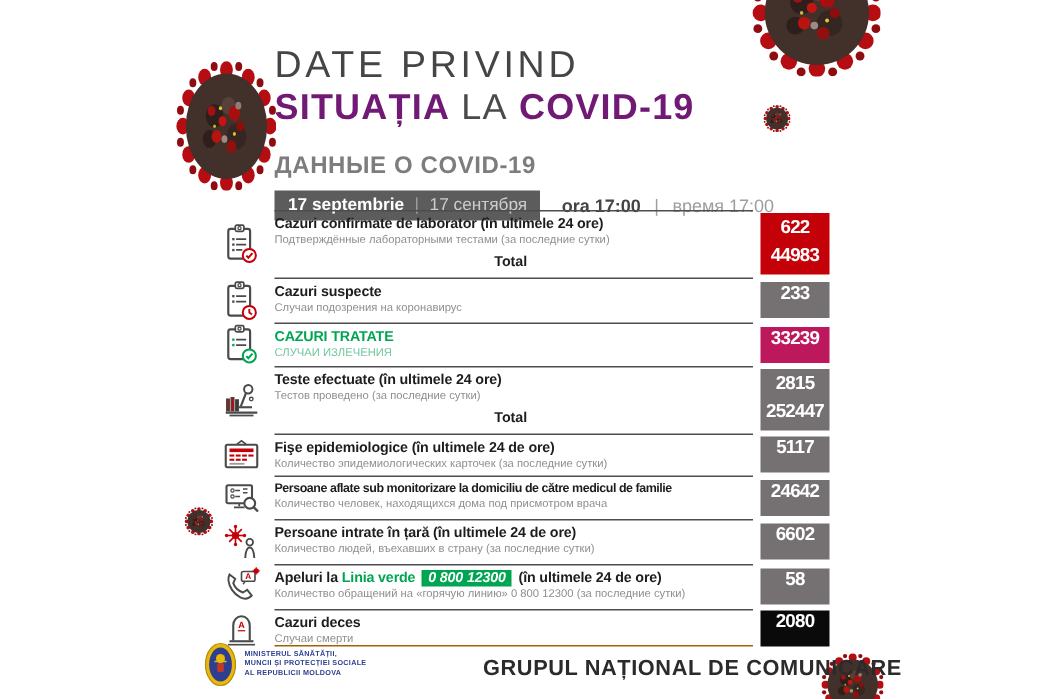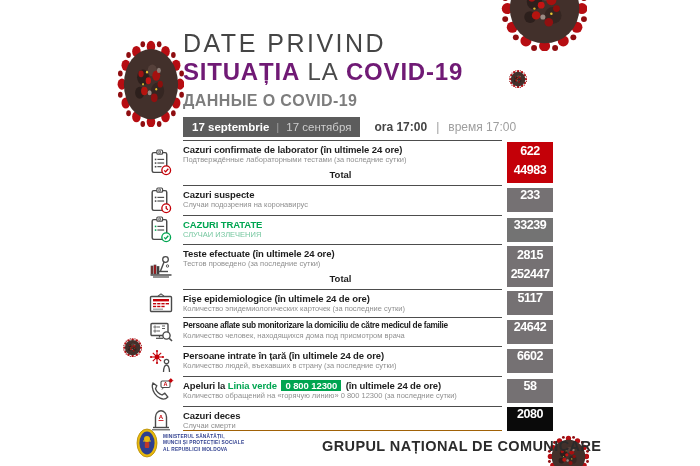--- a/index.html
+++ b/index.html
@@ -8,21 +8,21 @@
 
   
   .virus{position:absolute;pointer-events:none;}
 
   
   .header{position:absolute;left:183px;top:30px;}
   .t1{font-size:25px;font-weight:300;color:#454545;letter-spacing:2.5px;line-height:1.05;}
   .t2{font-size:24px;color:#2b2b2b;letter-spacing:0.8px;line-height:1.1;margin-top:3px;}
   .t2 .bold{font-weight:700;color:#701a75;text-align:right;}
   .t2 .light{font-weight:300;color:#4a4a4a;}
-  .tru{font-size:16px;font-weight:700;color:#7d7d7d;margin-top:6px;letter-spacing:0.4px;}
+  .tru{font-size:16px;font-weight:700;color:#7d7d7d;margin-top:16px;letter-spacing:0.4px;}
   .daterow{display:flex;align-items:center;margin-top:7px;gap:14px;}
   .datebadge{background:#5c5c5c;color:#fff;height:20px;display:flex;align-items:center;
              padding:0 9px;gap:7px;font-size:11.5px;}
   .datebadge .ro{font-weight:700;}
   .datebadge .sep{color:#9e9e9e;}
   .datebadge .ru{color:#cdcdcd;}
   .timegroup{display:flex;gap:9px;font-size:12px;align-items:center;}
   .time-ro{font-weight:700;color:#454545;}
   .time-sep{color:#9e9e9e;}
   .time-ru{color:#9e9e9e;}
@@ -35,27 +35,27 @@
   .icon-cell{width:35px;display:flex;align-items:center;justify-content:flex-start;}
   .label-cell{flex:1;border-top:1px solid #4d4d4d;padding:3px 4px 0 0;box-sizing:border-box;overflow:visible;}
   .row:last-child .label-cell{border-bottom:1px solid #a16207;}
   .label-ro{font-size:9.5px;font-weight:700;color:#1d1d1d;letter-spacing:-0.1px;white-space:nowrap;line-height:1.2;}
   .label-ro.tight{font-size:8.3px;letter-spacing:-0.3px;}
   .label-ru{font-size:7.5px;color:#8f8f8f;white-space:nowrap;line-height:1.25;}
   .label-total{font-size:9.5px;font-weight:700;color:#1d1d1d;margin-top:4px;text-align:center;}
   .green-row .label-ro{color:#00a551;}
   .green-row .label-ru{color:#76c7a0;}
   .inline-green{color:#00a551;font-weight:700;}
-  .inline-badge{background:#00a551;color:#fff;font-weight:700;padding:0px 4px;margin:0 2px;}
+  .inline-badge{background:#00a551;color:#fff;font-weight:700;padding:0px 4px;margin:0 2px;font-style:italic;}
   .value-cell{width:46px;margin-left:5px;display:flex;align-items:center;justify-content:center;}
   .vbox{width:46px;color:#fff;font-weight:700;font-size:12.5px;letter-spacing:-0.5px;
         display:flex;flex-direction:column;align-items:center;justify-content:flex-start;box-sizing:border-box;}
   .vb-red{background:#c40008;}
   .vb-gray{background:#757173;}
-  .vb-green{background:#737373;}
+  .vb-green{background:#be185d;}
   .vb-black{background:#0a0a0a;}
   .vbox .vline{line-height:19px;}
   .h-tall{height:41px;}
   .h-med{height:24px;}
 
   
   .logo{position:absolute;left:136px;top:428px;width:22px;height:30px;}
   .ministry{position:absolute;left:163px;top:434px;width:140px;font-size:4.8px;font-weight:700;
             color:#2f3f8f;line-height:1.35;letter-spacing:0.2px;}
   .group-label{position:absolute;left:322px;top:438px;font-size:14.5px;font-weight:700;

